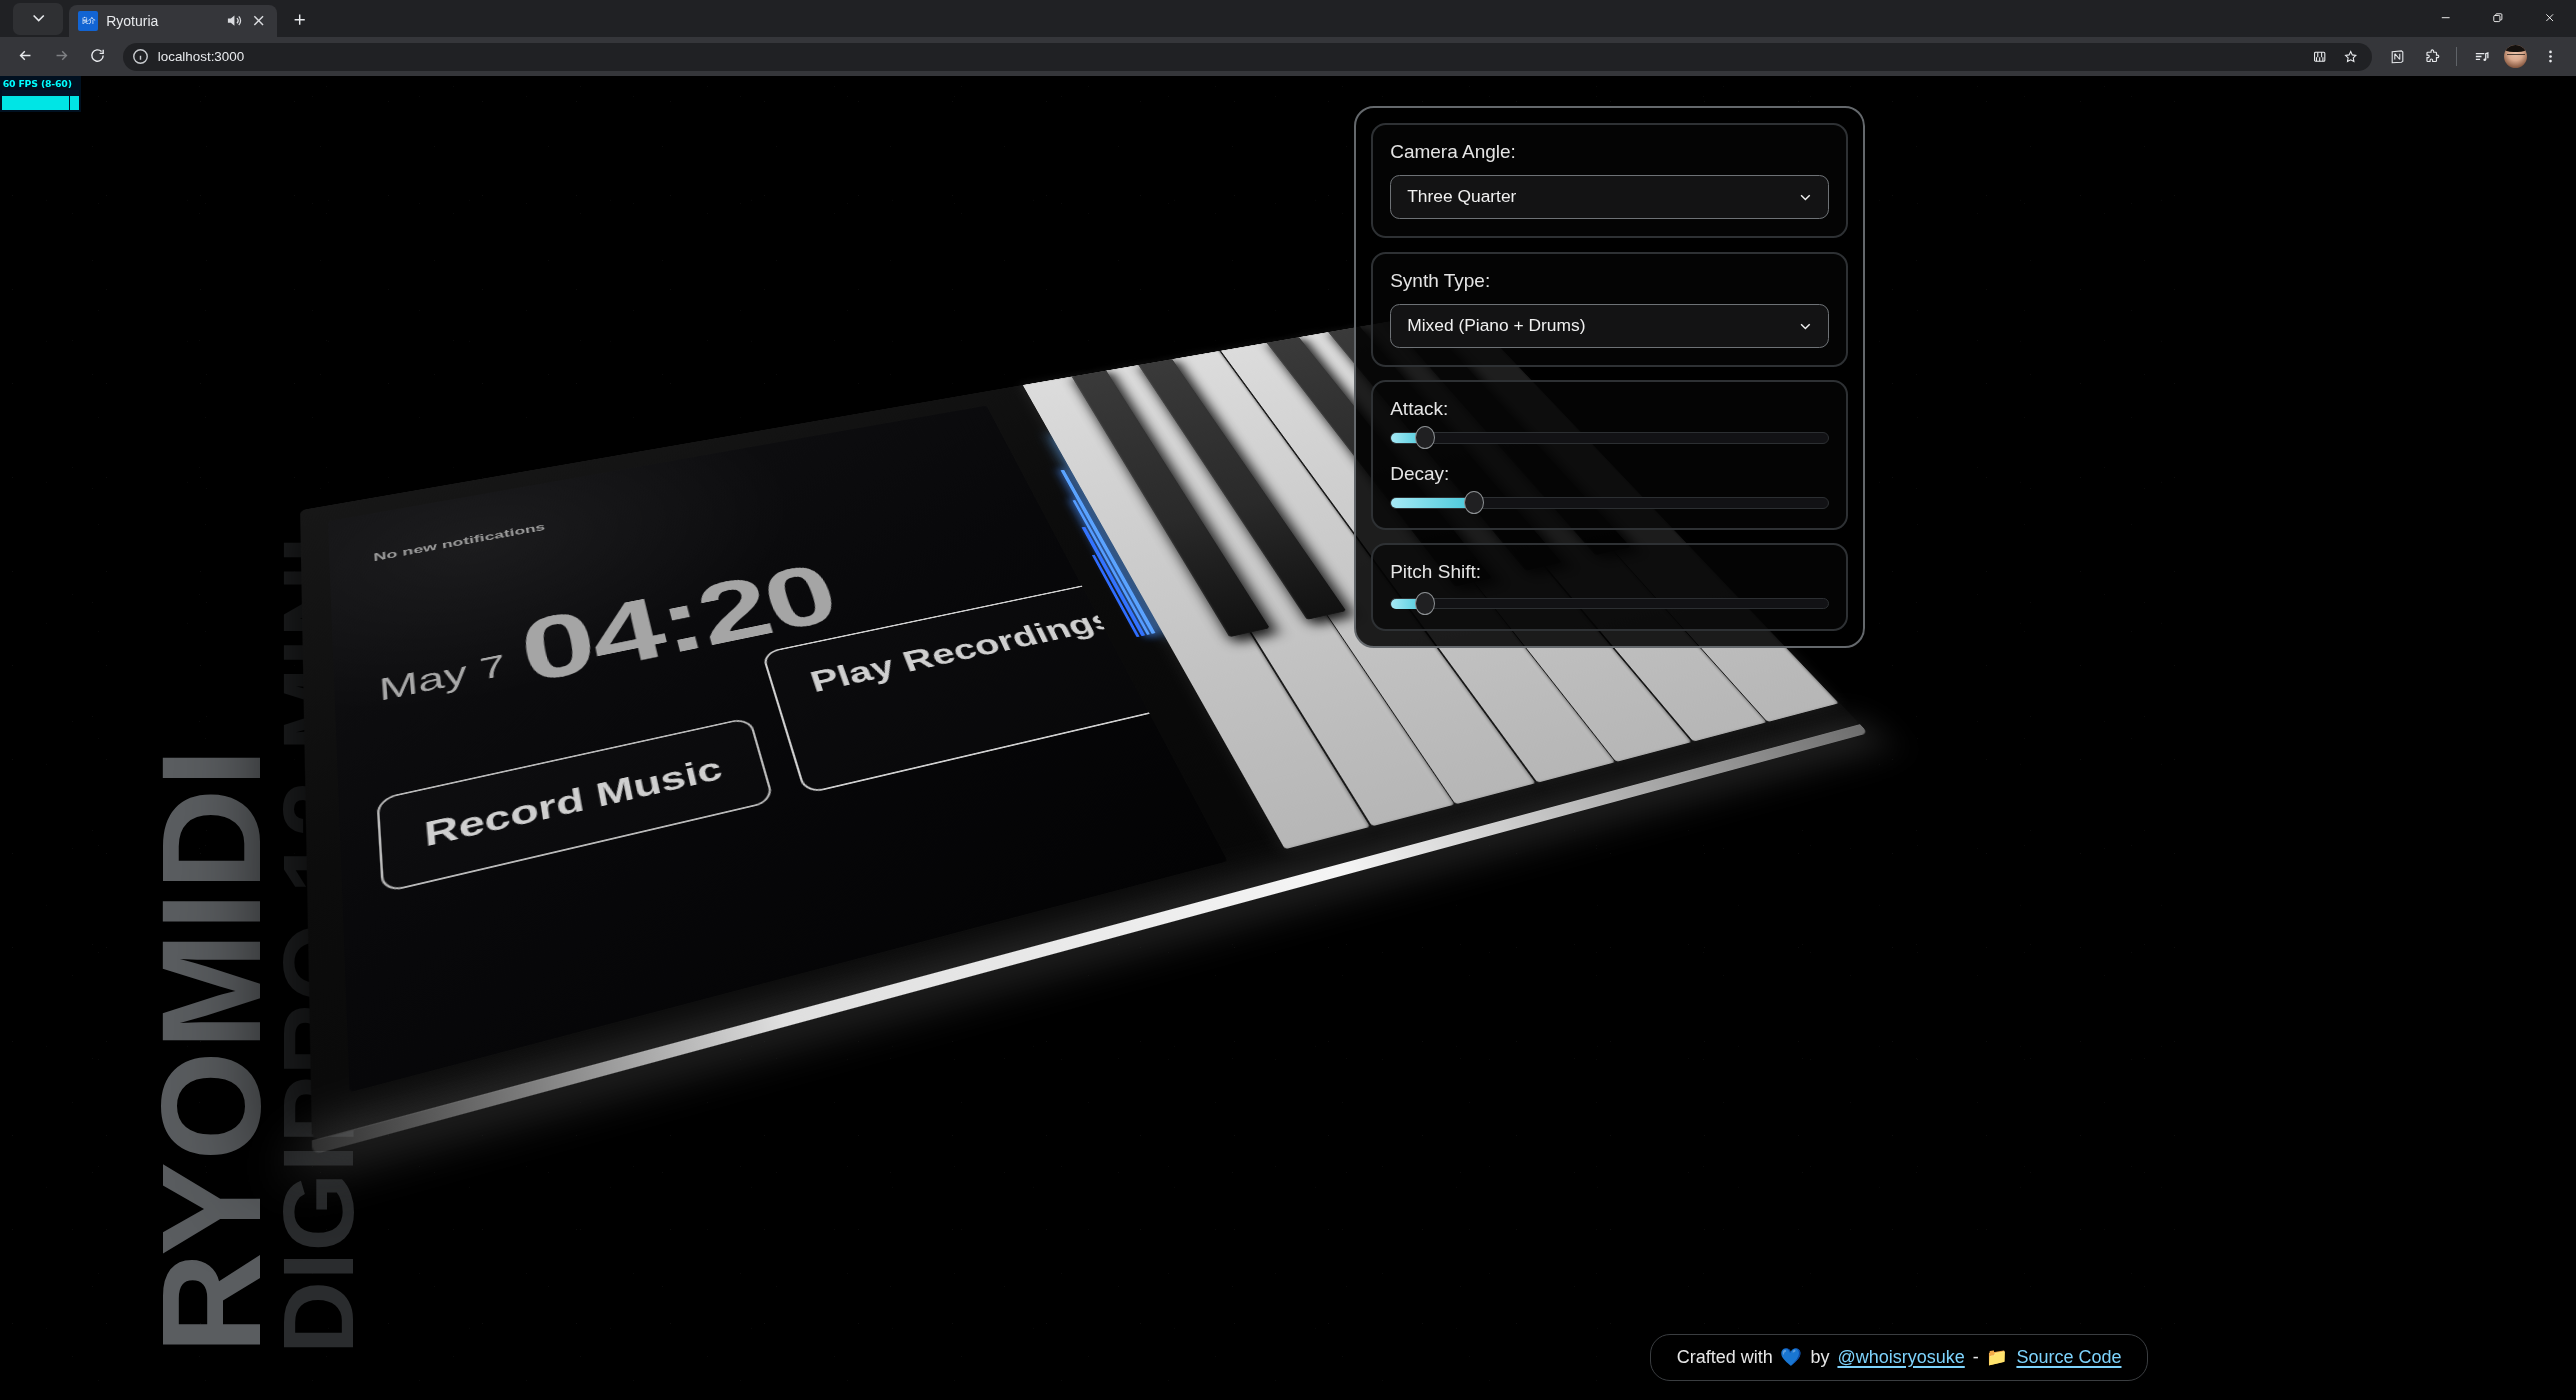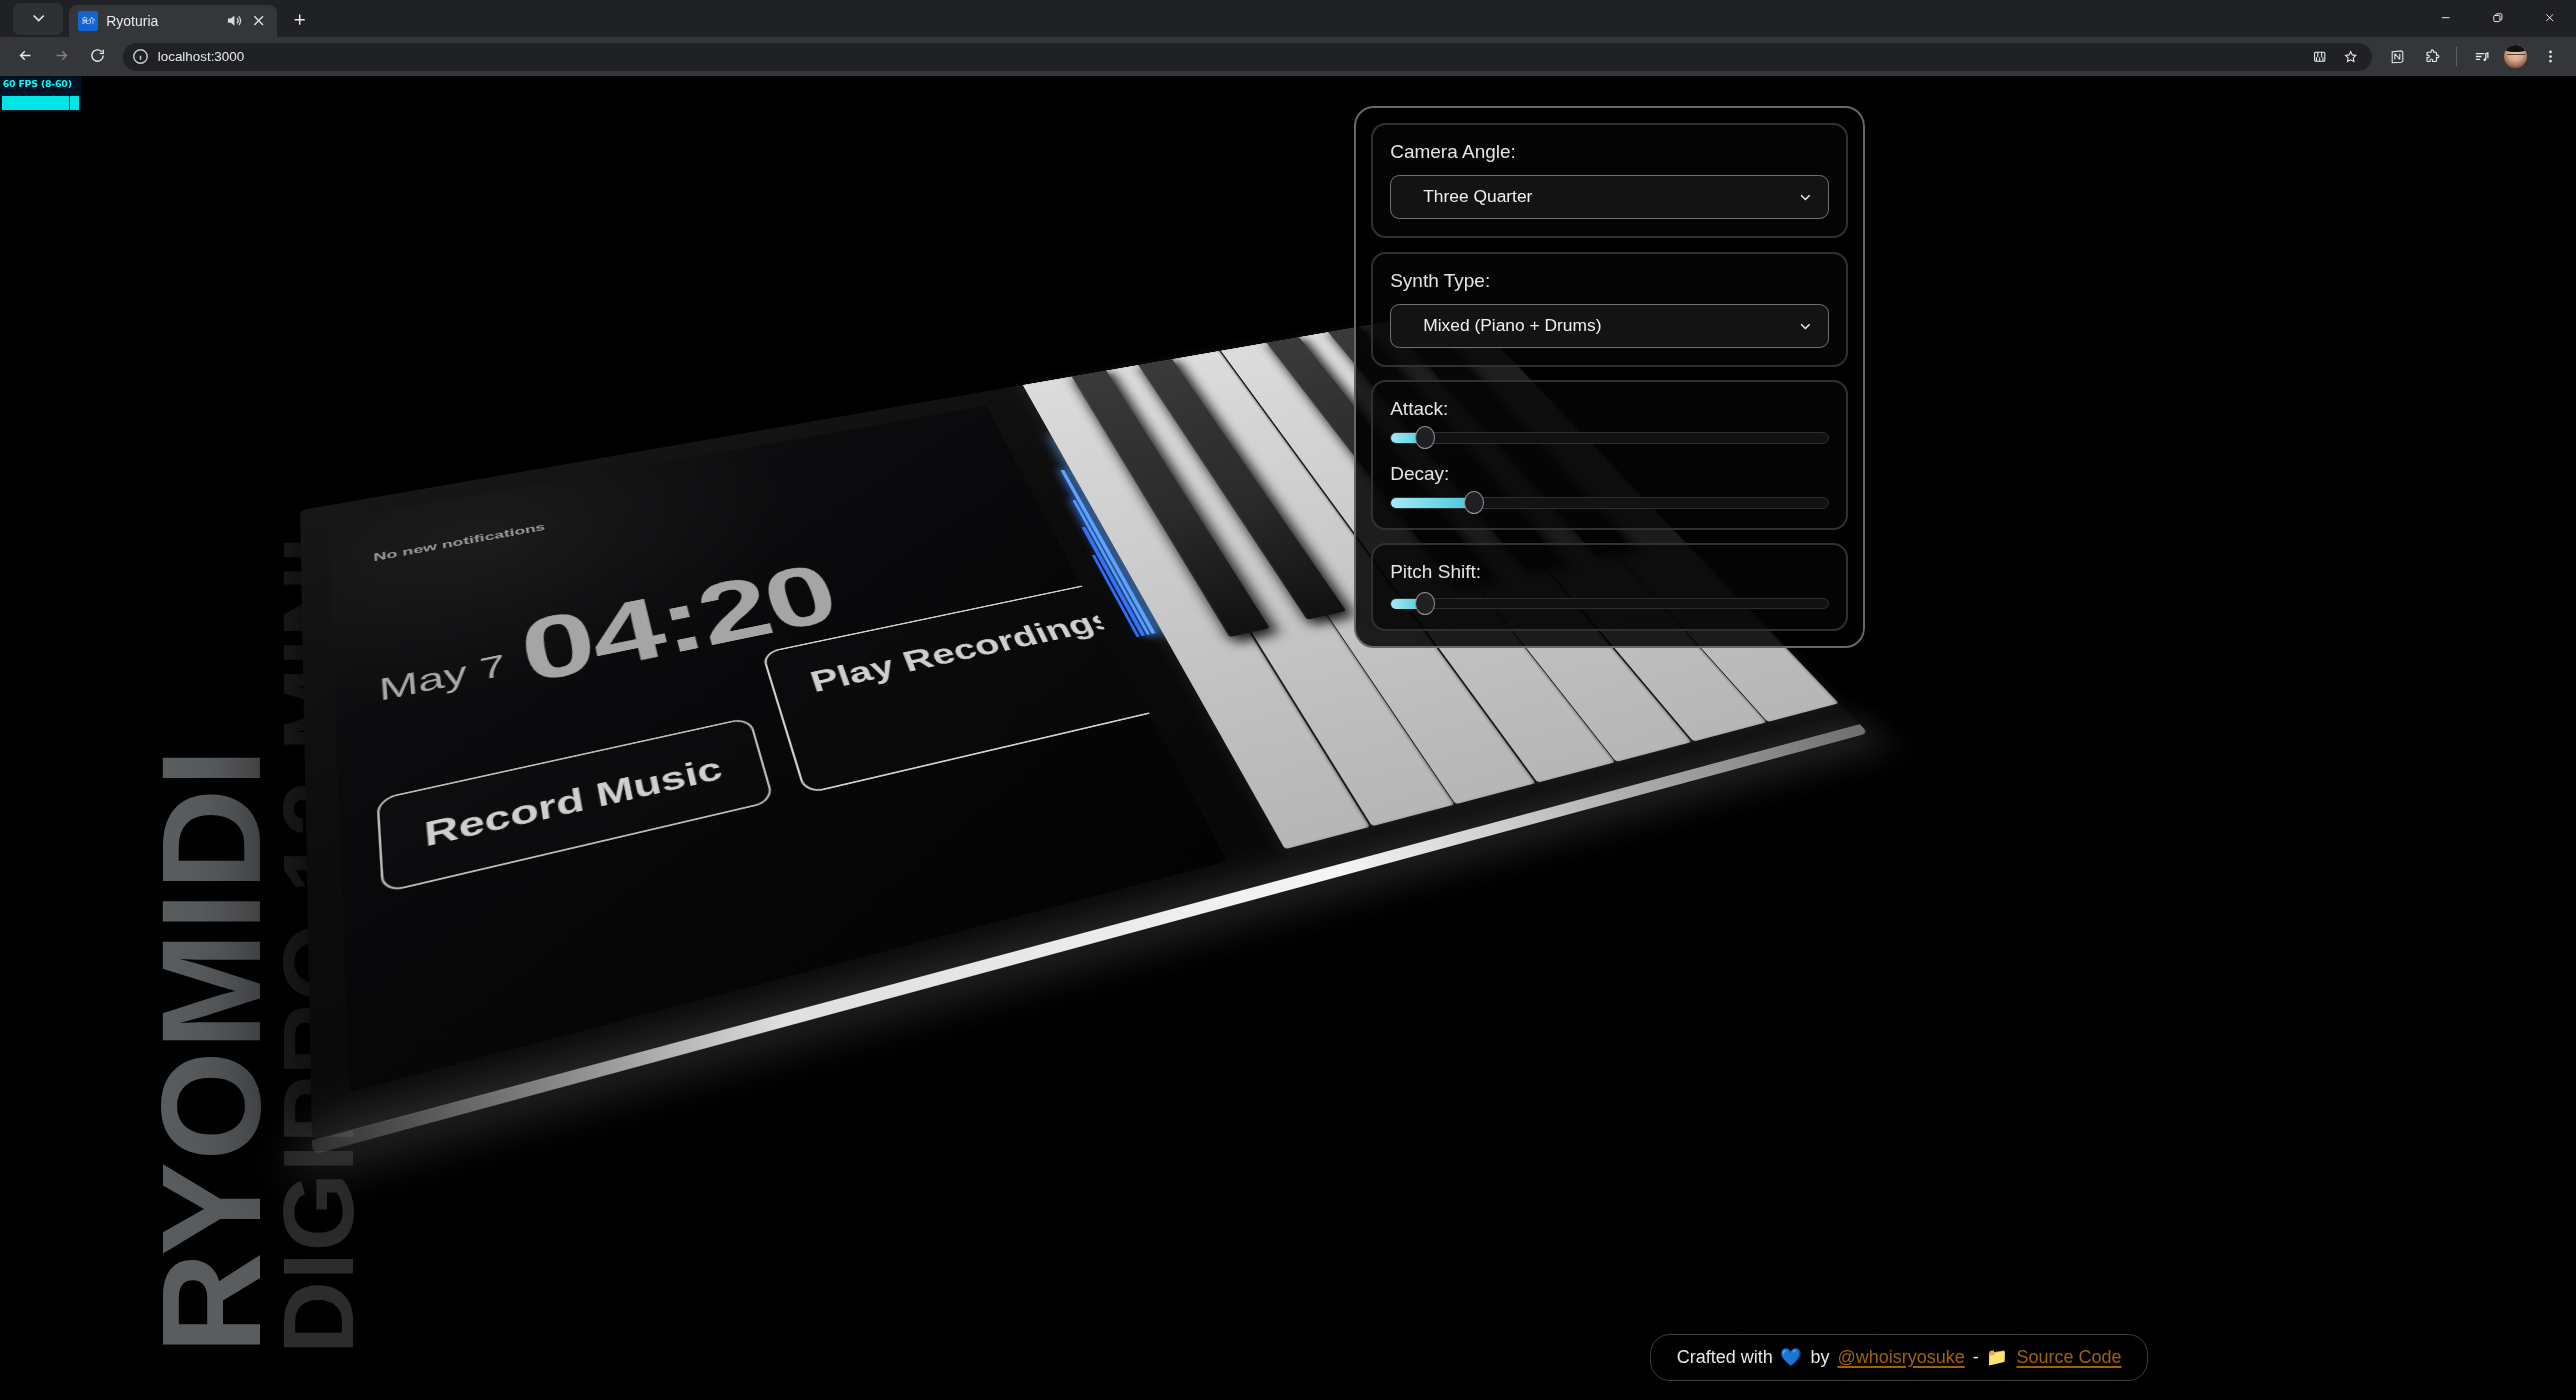--- a/index.html
+++ b/index.html
@@ -198,21 +198,21 @@
   }
   .card {
     border: 2px solid #2e3134; border-radius: 14.8px;
     padding: 16px 17.4px 17.4px 17.4px;
     background: rgba(5,5,6,.7);
   }
   .card-label { font-size: 19px; color: #e4e4e4; margin-bottom: 12px; font-weight: 400; }
   .select {
     position: relative; width: 100%; height: 44px;
     border: 1.3px solid #6e7276; border-radius: 9.4px;
-    background: #131314; display: flex; align-items: center; padding: 0 32px;
+    background: #131314; display: flex; align-items: center; padding: 0 16px;
   }
   .select-value { font-size: 17.4px; color: #f0f0f0; }
   .select-chev { position: absolute; right: 14.8px; top: 50%; transform: translateY(-50%);
     width: 14.8px; height: 14.8px; }
   .select-chev svg { width: 14.8px; height: 14.8px; display:block; }
 
   .slider { position: relative; width: 100%; height: 16px; margin-top: 4px; }
   .slider-track {
     position: absolute; left: 0; right: 0; top: 2.7px; height: 11.4px;
     background: #121215; border: 0.7px solid #2c2f32; border-radius: 6px;
@@ -229,21 +229,21 @@
   .slider-row .card-label { margin-bottom: 9.4px; }
 
   
   .footer {
     position: absolute; right: 32px; bottom: 20px; z-index: 26;
     border: 1.3px solid #3a3d40; border-radius: 20px;
     background: rgba(0,0,0,.9); padding: 12px 25.5px;
     display: flex; align-items: center; gap: 8px;
     font-size: 18px; color: #e6e6e6; white-space: nowrap;
   }
-  .footer a { color: #a16207; text-decoration: underline; text-underline-offset: 3.4px;
+  .footer a { color: #7dd3fc; text-decoration: underline; text-underline-offset: 3.4px;
     text-decoration-thickness: 2px; }
   .footer .emo { font-size: 17.4px; }
 </style>
 </head>
 <body>
 
 <div class="browser">
 
   <div class="titlebar">
     <div class="tabstrip-left"></div>

